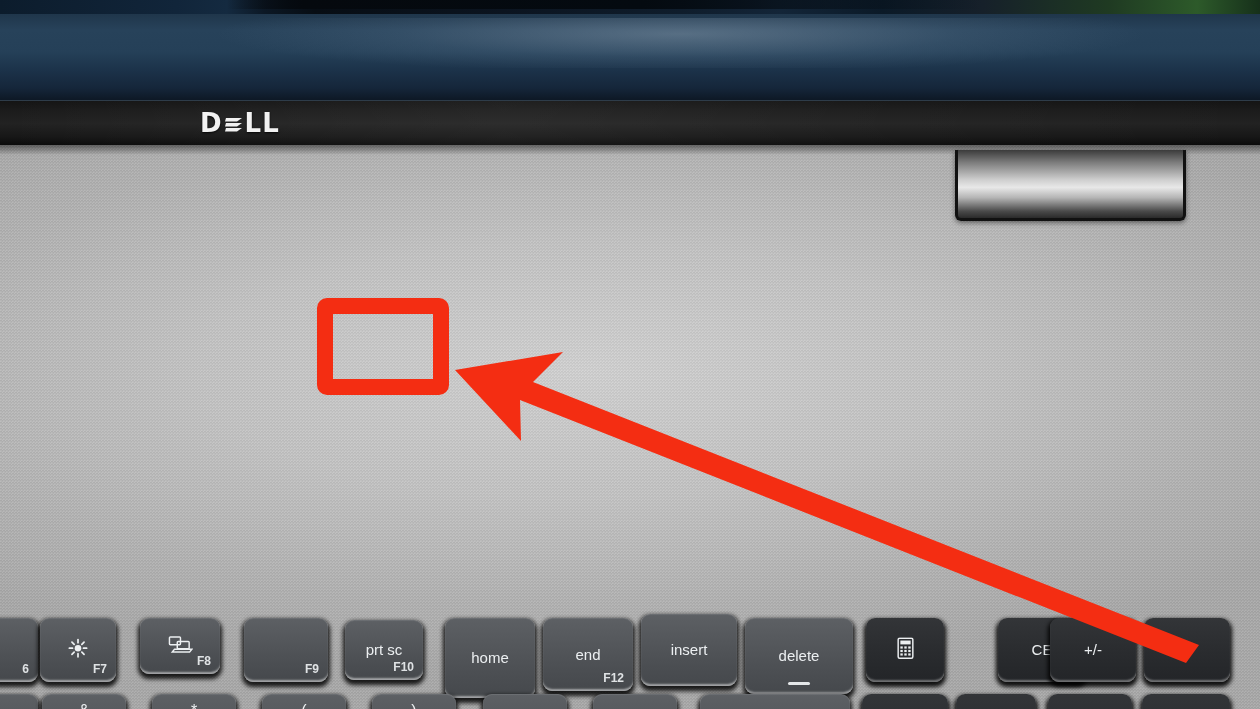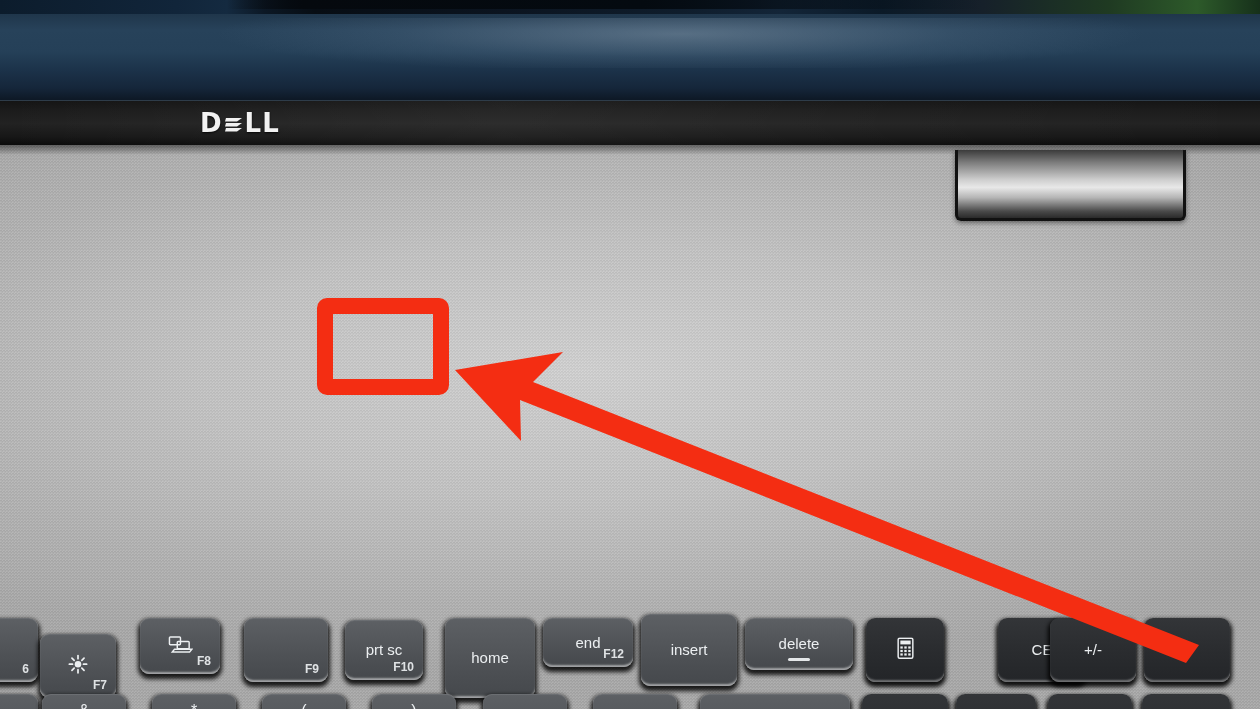--- a/index.html
+++ b/index.html
@@ -177,21 +177,21 @@
   <div class="speaker-bar"></div>
 
   <div class="kb">
 
     <div class="krow">
 
       <div class="key fn" style="left:-38px;top:318px;width:76px;height:64px;">
         <span class="fnum">6</span>
       </div>
 
-      <div class="key fn" style="left:40px;top:334px;width:76px;height:64px;">
+      <div class="key fn" style="left:40px;top:318px;width:76px;height:64px;">
         <span class="icon-top">
           <svg width="22" height="22" viewBox="0 0 24 24" style="vertical-align:middle">
             <circle cx="12" cy="12" r="3.6" fill="#eceff1"></circle>
             <g stroke="#eceff1" stroke-width="1.9" stroke-linecap="round">
               <line x1="12" y1="2.6" x2="12" y2="6"></line>
               <line x1="12" y1="18" x2="12" y2="21.4"></line>
               <line x1="2.6" y1="12" x2="6" y2="12"></line>
               <line x1="18" y1="12" x2="21.4" y2="12"></line>
               <line x1="5.4" y1="5.4" x2="7.8" y2="7.8"></line>
               <line x1="16.2" y1="16.2" x2="18.6" y2="18.6"></line>
@@ -222,30 +222,30 @@
 
       <div class="key fn" style="left:345px;top:320px;width:78px;height:60px;">
         <span class="fmain">prt sc</span>
         <span class="fnum">F10</span>
       </div>
 
       <div class="key fn" style="left:445px;top:318px;width:90px;height:80px;">
         <span class="fmain">home</span>
       </div>
 
-      <div class="key fn" style="left:543px;top:318px;width:90px;height:49px;">
+      <div class="key fn" style="left:543px;top:318px;width:90px;height:73px;">
         <span class="fmain">end</span>
         <span class="fnum">F12</span>
       </div>
 
       <div class="key fn" style="left:641px;top:314px;width:96px;height:72px;">
         <span class="fmain">insert</span>
       </div>
 
-      <div class="key fn" style="left:745px;top:318px;width:108px;height:52px;">
+      <div class="key fn" style="left:745px;top:318px;width:108px;height:76px;">
         <span class="fmain">delete</span>
         <span class="homebump sm"></span>
       </div>
 
       <div class="key fn dark" style="left:866px;top:318px;width:78px;height:64px;">
         <span class="icon-top">
           <svg width="17" height="22" viewBox="0 0 18 24" style="vertical-align:middle">
             <rect x="1" y="1" width="16" height="22" rx="1.6" fill="none" stroke="#eceff1" stroke-width="1.6"></rect>
             <rect x="3.4" y="3.6" width="11.2" height="4.2" fill="#eceff1"></rect>
             <g fill="#eceff1">

